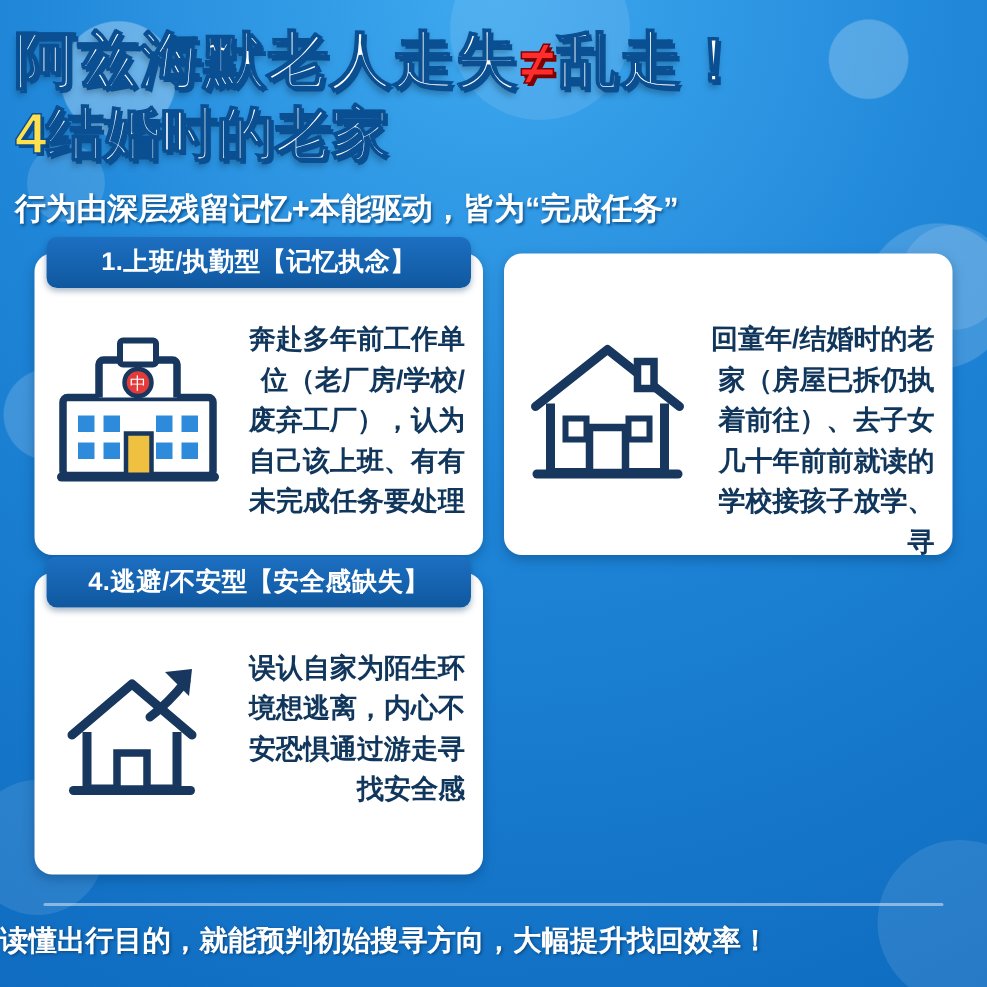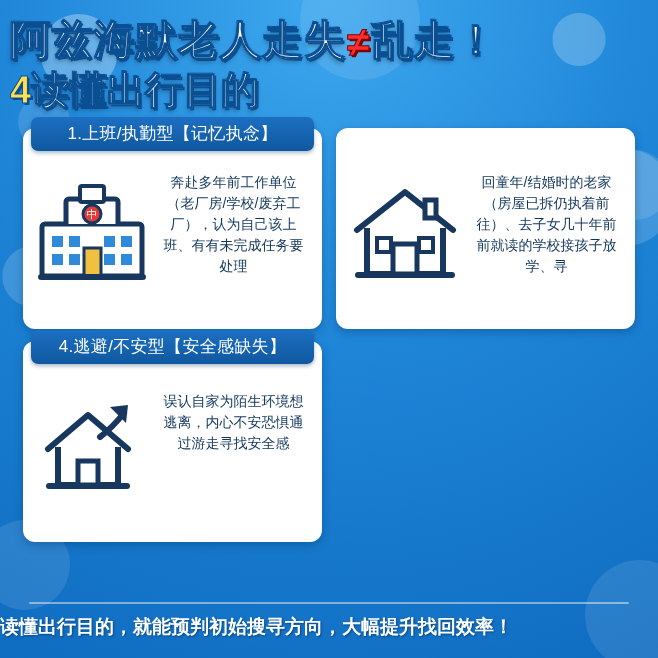--- a/index.html
+++ b/index.html
@@ -114,21 +114,21 @@
   .card-header {
     position: absolute;
     top: -11px;
     left: 8px;
     right: 8px;
     height: 34px;
     background: linear-gradient(180deg, #1d6fc2 0%, #0f589f 100%);
     border-radius: 7px;
     color: #ffffff;
     font-size: 17px;
-    font-weight: normal;
+    font-weight: bold;
     display: flex;
     align-items: center;
     justify-content: center;
     letter-spacing: 0.3px;
     box-shadow: 0 2px 4px rgba(4,48,94,0.35);
     white-space: nowrap;
   }
   .card-body {
     position: absolute;
     top: 34px;
@@ -141,27 +141,27 @@
   }
   .card-icon {
     flex: 0 0 118px;
     height: 140px;
     display: flex;
     align-items: center;
     justify-content: center;
   }
   .card-text {
     flex: 1 1 auto;
-    font-size: 14px;
+    font-size: 18px;
     line-height: 1.5;
     color: #11365c;
-    font-weight: normal;
+    font-weight: bold;
     padding-top: 10px;
     padding-right: 2px;
-    text-align: center;
+    text-align: right;
   }
   .card-3 .card-text, .card-4 .card-text { padding-top: 16px; }
 
   
   .footer {
     position: absolute;
     left: 0;
     right: 0;
     bottom: 18px;
     text-align: left;
@@ -187,21 +187,22 @@
 
 <div class="poster">
   <div class="bg-bubble b1"></div>
   <div class="bg-bubble b2"></div>
   <div class="bg-bubble b3"></div>
   <div class="bg-bubble b4"></div>
   <div class="bg-bubble b5"></div>
 
   <div class="header">
     <div class="title-line1"><span>阿兹海默老人走失</span><span class="neq">≠</span><span>乱走！</span></div>
-    <div class="title-line2"><span class="hl-num">4</span><span>读懂出行目的</span></div>
+    <div class="title-line2"><span class="hl-num">4</span><span>结婚时的老家</span></div>
+    <div class="subtitle">行为由深层残留记忆+本能驱动，皆为“完成任务”</div>
   </div>
 
   <div class="cards">
 
     <div class="card card-1">
       <div class="card-header">1.上班/执勤型【记忆执念】</div>
       <div class="card-body">
         <div class="card-icon">
           <svg width="112" height="104" viewBox="0 0 112 104" xmlns="http://www.w3.org/2000/svg">
             <rect x="6" y="44" width="100" height="52" rx="3" fill="#ffffff" stroke="#17375e" stroke-width="5"></rect>

